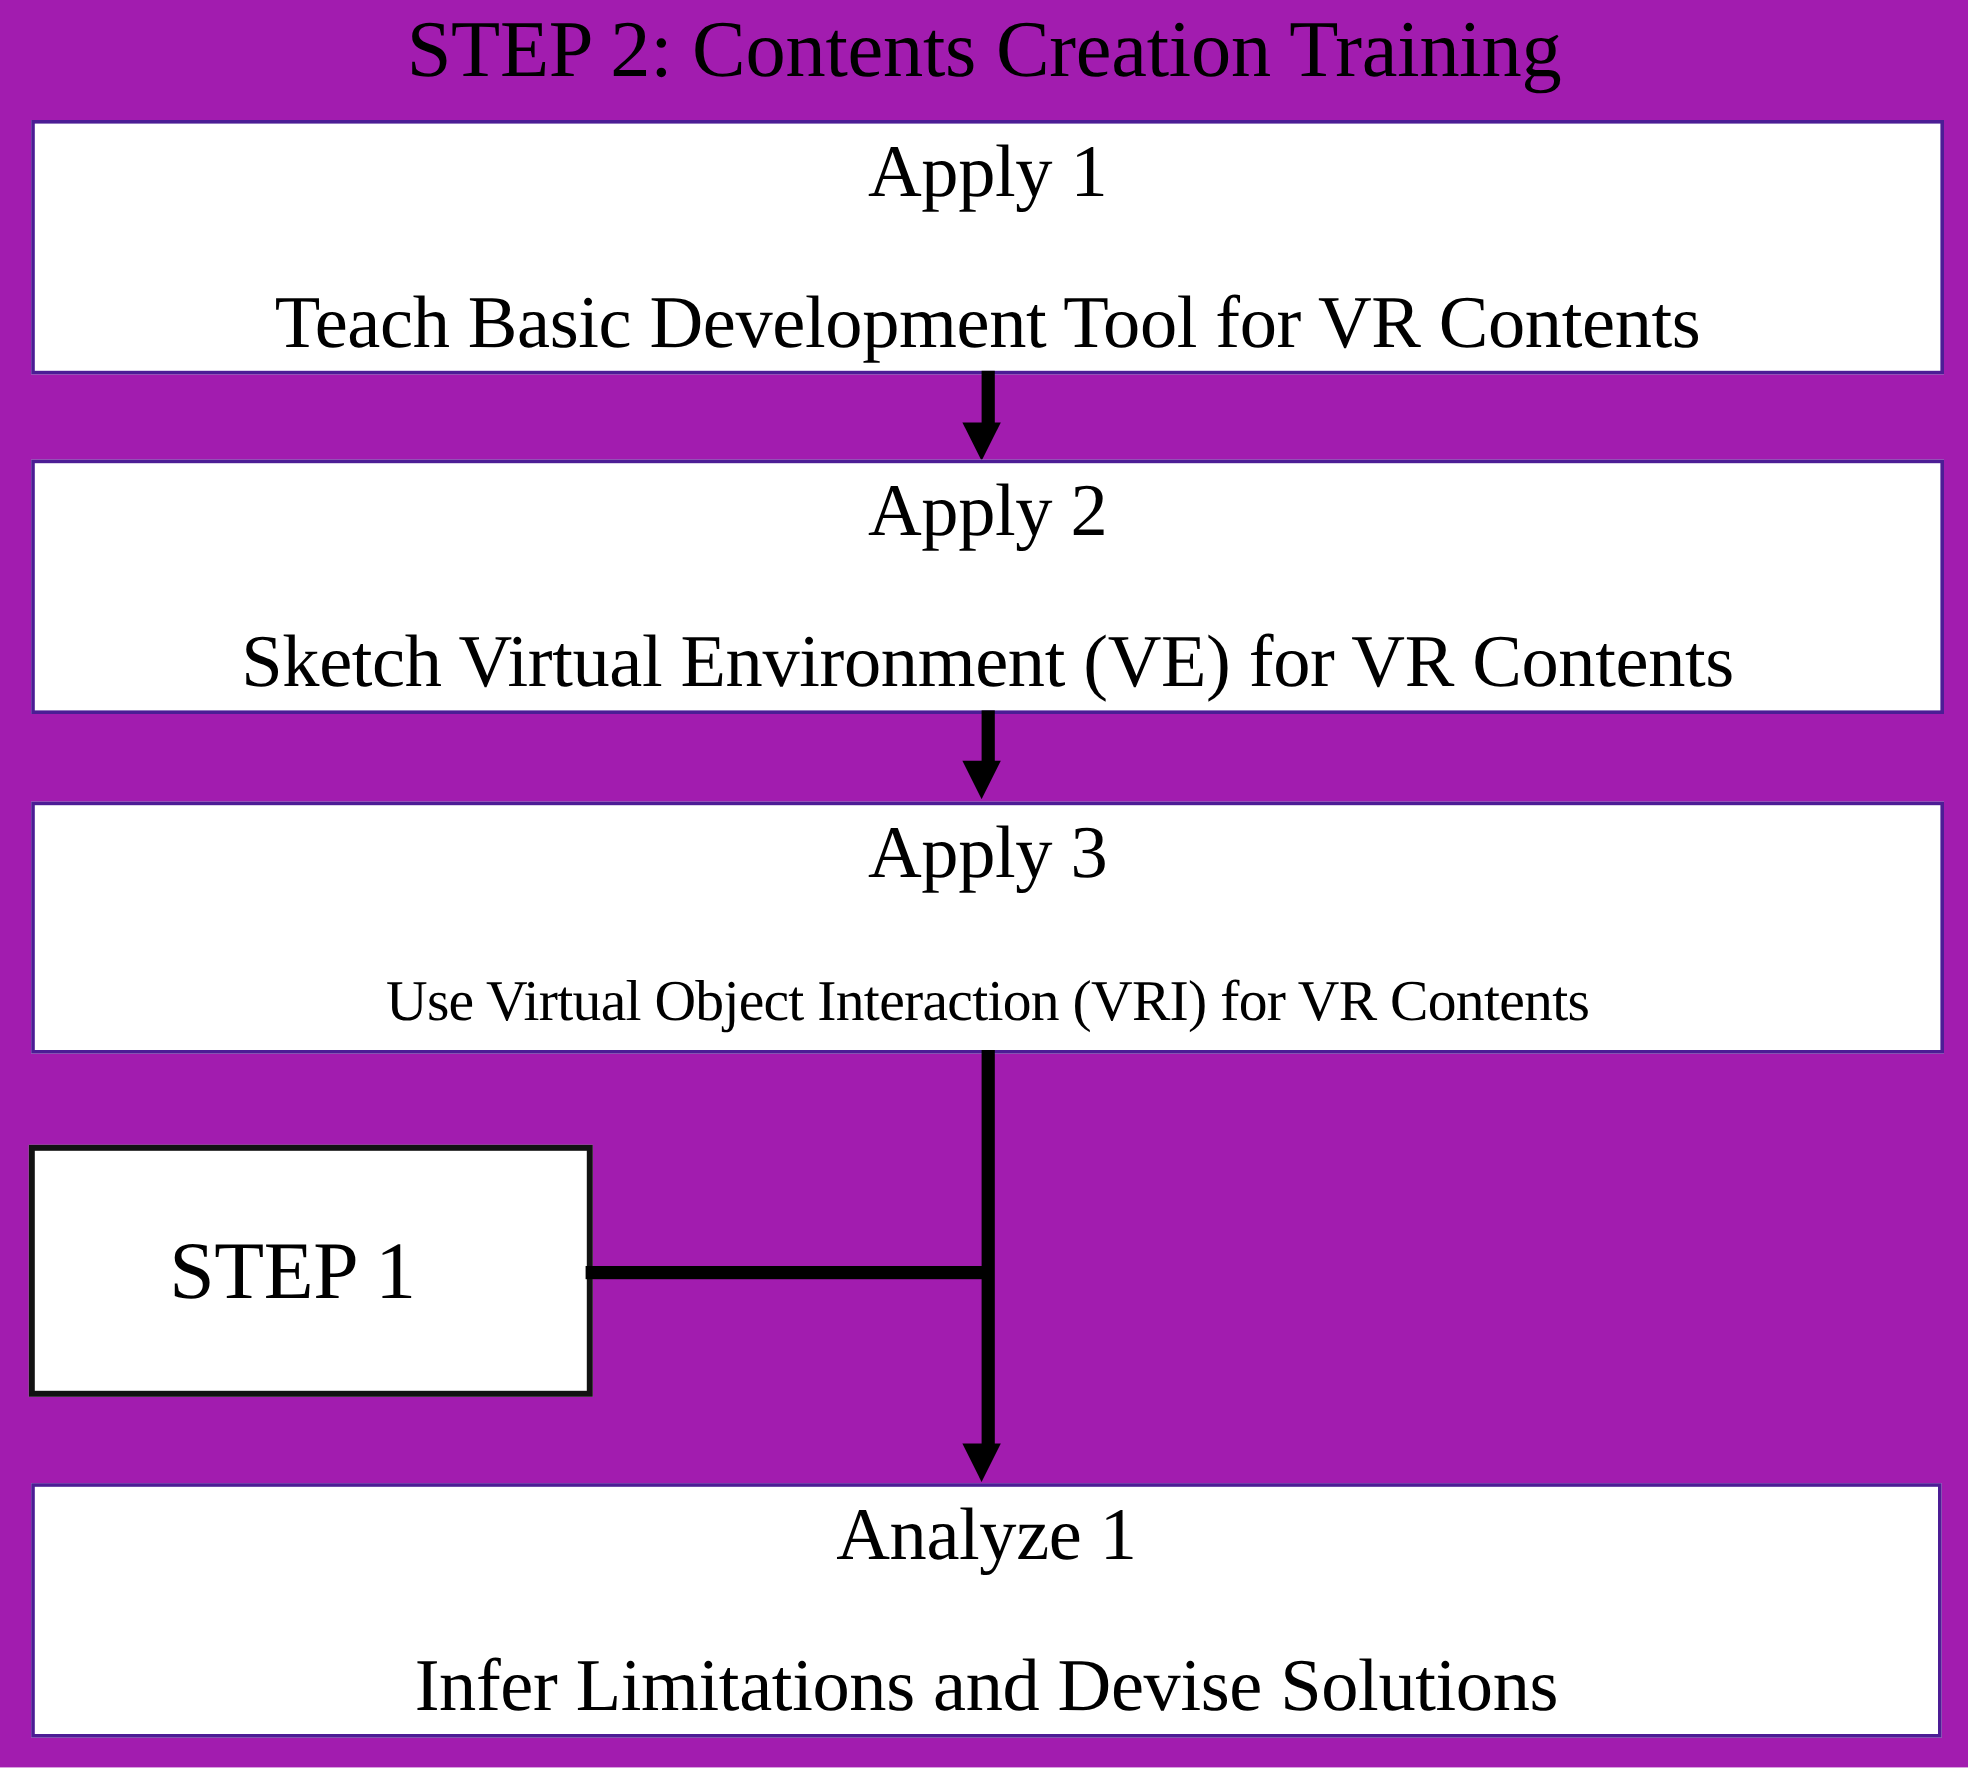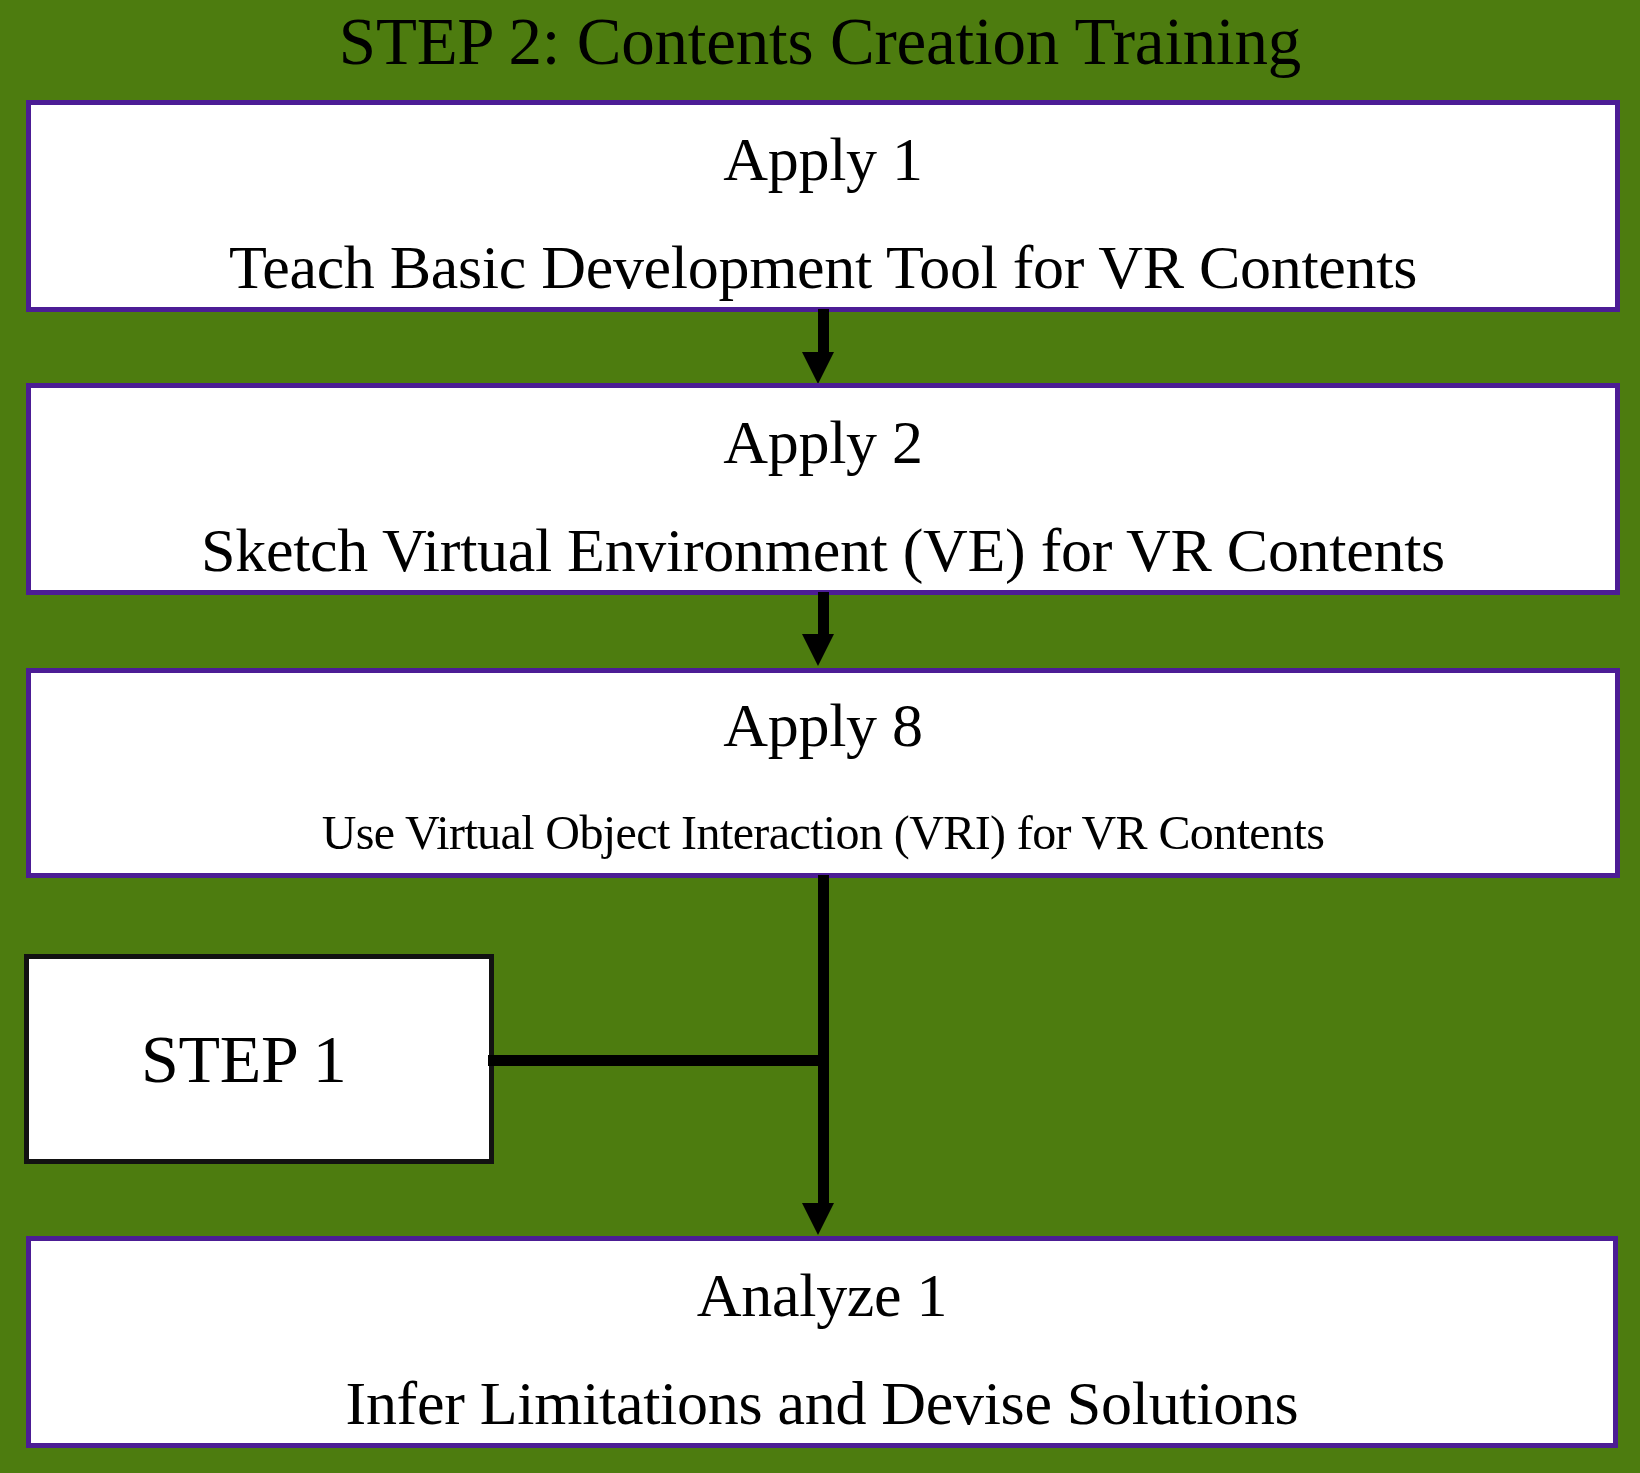--- a/index.html
+++ b/index.html
@@ -9,47 +9,47 @@
   }
   body {
     font-family: "Liberation Serif", "DejaVu Serif", serif;
     color: #000000;
   }
 
   #canvas {
     position: relative;
     width: 1640px;
     height: 1473px;
-    background: #4d7c0f;
+    background: #a21caf;
     overflow: hidden;
   }
 
   
   .diagram-title {
     position: absolute;
     left: 0;
     top: -2px;
     width: 1640px;
     text-align: center;
     font-size: 67px;
     line-height: 86px;
     letter-spacing: -0.2px;
     white-space: nowrap;
   }
 
   
   .node-box {
     position: absolute;
     box-sizing: border-box;
-    border: 5px solid #4c1d95;
+    border: 3px solid #4c1d95;
     background: #ffffff;
     display: flex;
     flex-direction: column;
     align-items: center;
-    justify-content: flex-end;
+    justify-content: space-between;
   }
   .node-line {
     display: block;
     width: 100%;
     text-align: center;
     white-space: nowrap;
     font-size: 62px;
     line-height: 80px;
     letter-spacing: -0.3px;
   }
@@ -139,21 +139,21 @@
 
   <div class="node-box" id="box-apply-2">
     <span class="node-line title-line">Apply 2</span>
     <span class="node-line detail-line">Sketch Virtual Environment (VE) for VR Contents</span>
   </div>
 
   <div class="v-shaft" id="shaft-2"></div>
   <div class="arrow-head" id="head-2"></div>
 
   <div class="node-box" id="box-apply-3">
-    <span class="node-line title-line">Apply 8</span>
+    <span class="node-line title-line">Apply 3</span>
     <span class="node-line detail-line">Use Virtual Object Interaction (VRI) for VR Contents</span>
   </div>
 
   <div class="v-shaft" id="shaft-3"></div>
   <div class="arrow-head" id="head-3"></div>
 
   <div class="node-box" id="box-step-1">
     <span class="node-line title-line">STEP 1</span>
   </div>
 

